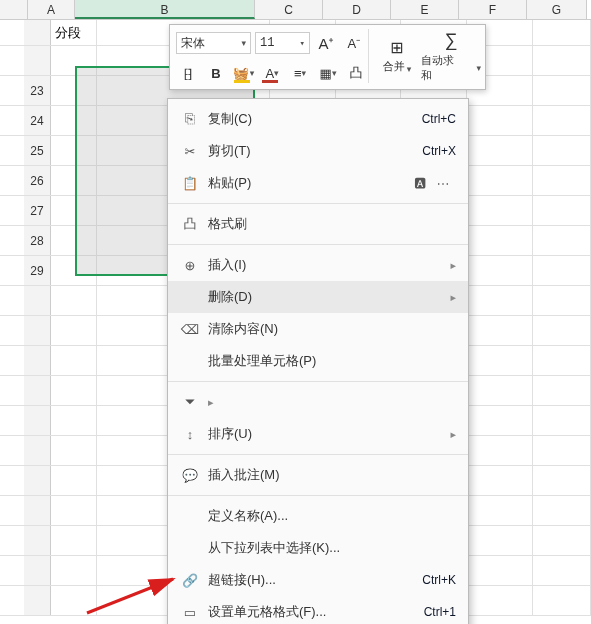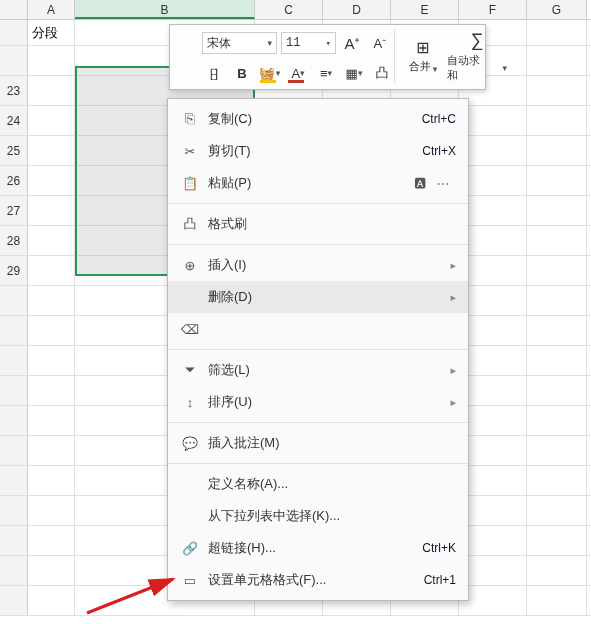--- a/index.html
+++ b/index.html
@@ -38,20 +38,21 @@
     
     .sheet-body { position: relative; }
     .row { display: flex; height: 30px; border-bottom: 1px solid #e0e0e0; }
     .row-head {
       width: 28px;
       background: #f3f3f3;
       border-right: 1px solid #ccc;
       text-align: center;
       line-height: 30px;
       color: #333;
+      margin-left: 24px;
     }
     .cell {
       border-right: 1px solid #e0e0e0;
       line-height: 30px;
       padding: 0 4px;
       color: #000;
       overflow: hidden;
     }
     .special-row { height: 26px; }
     .special-row .row-head, .special-row .cell { line-height: 26px; }
@@ -81,21 +82,21 @@
       position: absolute;
       left: 169px;
       top: 24px;
       width: 317px;
       height: 66px;
       background: #fdfdfd;
       border: 1px solid #bbb;
       box-shadow: 1px 2px 6px rgba(0,0,0,0.2);
       padding: 4px 6px;
     }
-    .tb-row1, .tb-row2 { display: flex; align-items: center; gap: 4px; height: 28px; margin-left: 26px; }
+    .tb-row1, .tb-row2 { display: flex; align-items: center; gap: 4px; height: 28px; }
     .tb-row1 { margin-bottom: 2px; }
     .font-select, .size-select {
       border: 1px solid #ccc;
       height: 22px;
       font-size: 12px;
       padding: 0 4px;
       background: #fff;
       display: flex; align-items: center; justify-content: space-between;
       color: #333;
     }
@@ -443,25 +444,29 @@
     <span class="menu-label">插入(I)</span>
     <span class="menu-arrow">▸</span>
   </div>
   <div class="menu-item hovered">
     <span class="menu-icon"></span>
     <span class="menu-label">删除(D)</span>
     <span class="menu-arrow">▸</span>
   </div>
   <div class="menu-item">
     <span class="menu-icon">⌫</span>
+    <span class="menu-label">清除内容(N)</span>
+  </div>
+  <div class="menu-item">
+    <span class="menu-icon"></span>
+    <span class="menu-label">批量处理单元格(P)</span>
   </div>
   <div class="menu-sep"></div>
   <div class="menu-item">
     <span class="menu-icon">⏷</span>
-    <span class="menu-label">筛选(L)</span>
     <span class="menu-arrow">▸</span>
   </div>
   <div class="menu-item">
     <span class="menu-icon">↕</span>
     <span class="menu-label">排序(U)</span>
     <span class="menu-arrow">▸</span>
   </div>
   <div class="menu-sep"></div>
   <div class="menu-item">
     <span class="menu-icon">💬</span>

